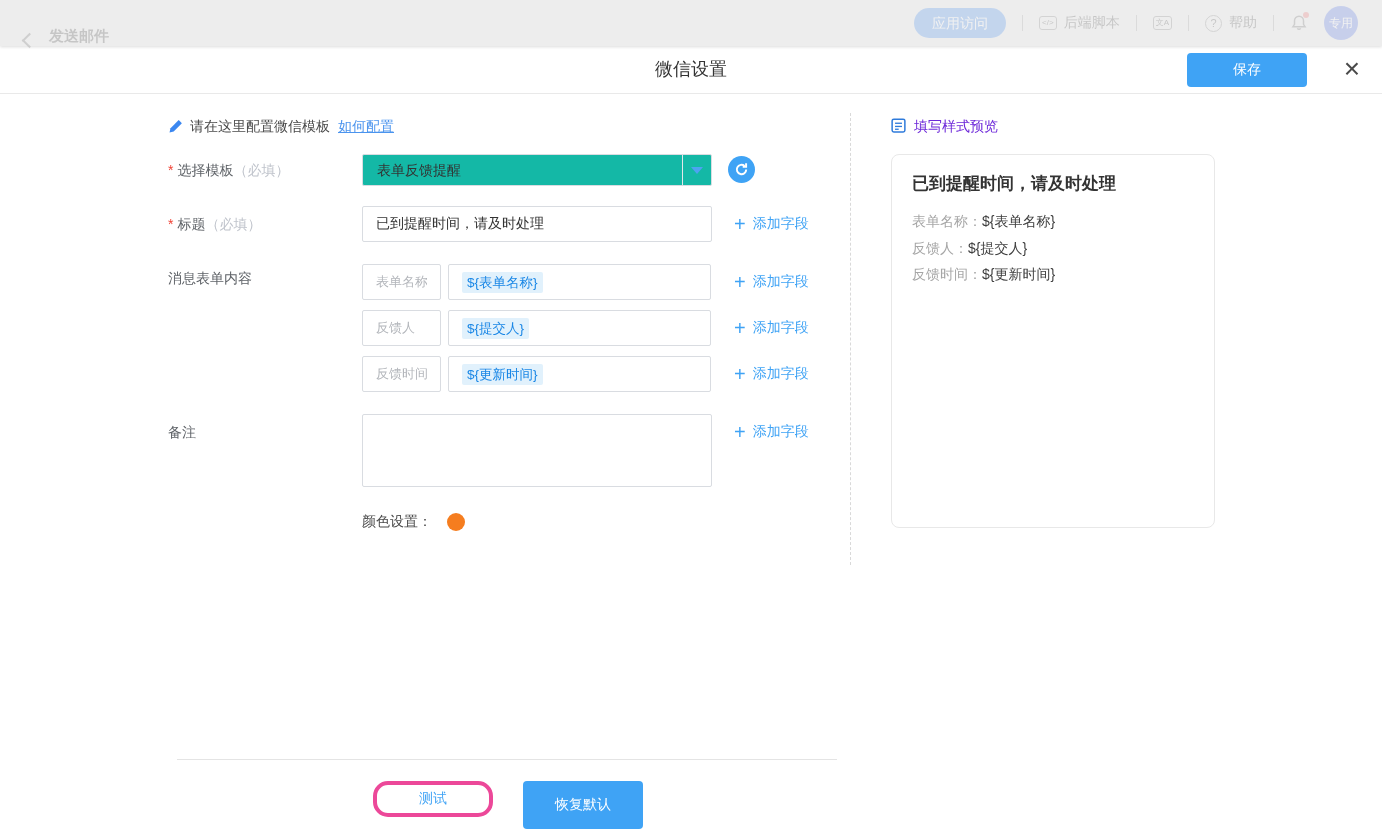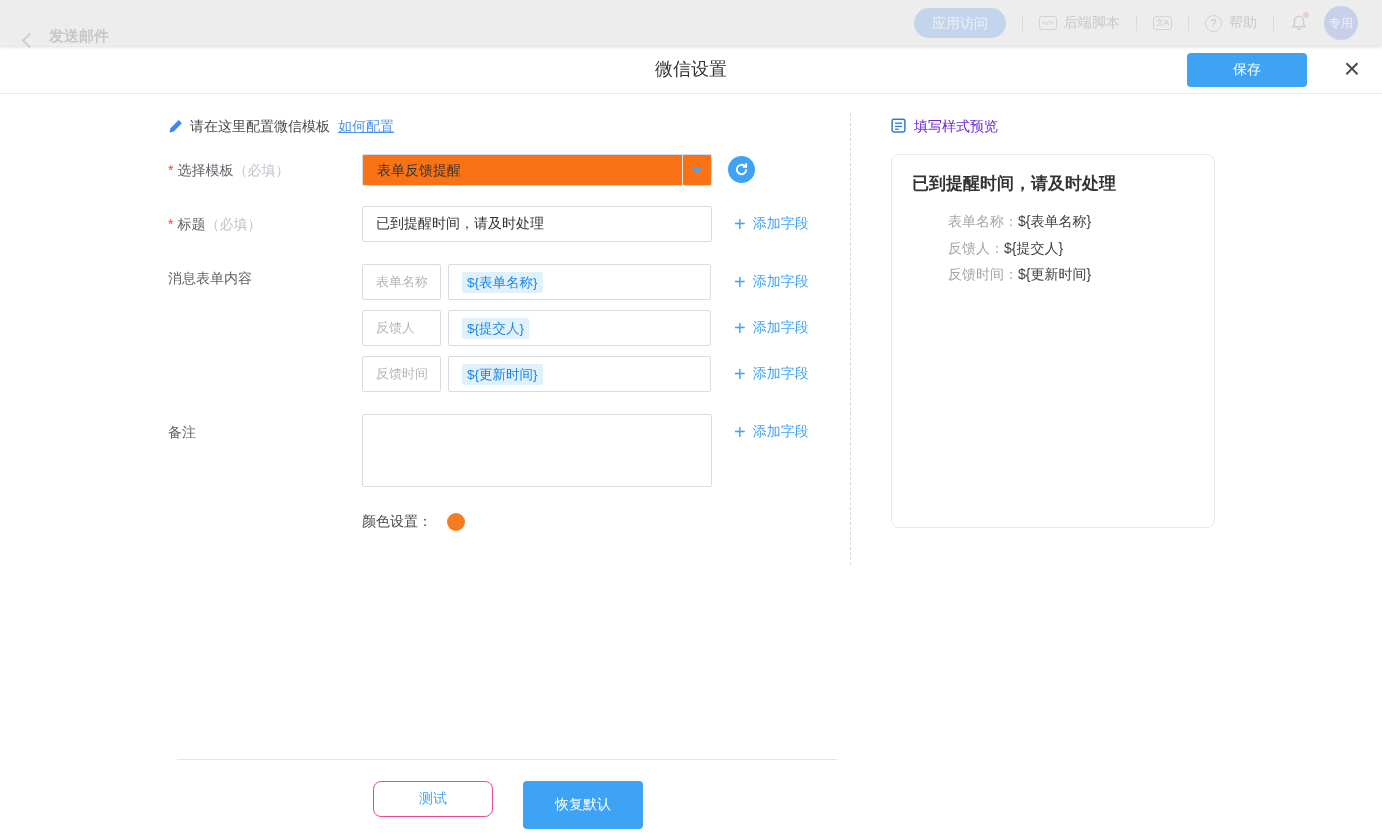--- a/index.html
+++ b/index.html
@@ -53,21 +53,21 @@
   .req-star{color:#f04134;margin-right:4px;}
   .req-suffix{color:#c0c4cc;}
 
   .lbl-template{left:168px;top:60px;line-height:32px;}
   .lbl-title{left:168px;top:112px;line-height:36px;}
   .lbl-message{left:168px;top:174px;line-height:20px;}
   .lbl-remark{left:168px;top:331px;line-height:16px;font-family:Liberation Mono, monospace;}
 
   
   .tpl-select{left:362px;top:60px;width:350px;height:32px;border:1px solid #d9dce1;border-radius:2px;
-    box-sizing:border-box;background:#f97316;cursor:pointer;}
+    box-sizing:border-box;background:#14b8a6;cursor:pointer;}
   .tpl-select-text{position:absolute;left:14px;top:0;line-height:30px;font-size:14px;color:#333;}
   .tpl-caret-box{position:absolute;right:0;top:0;width:28px;height:30px;border-left:1px solid #e4e7ea;}
   .caret-down{position:absolute;left:8px;top:12px;width:0;height:0;border-left:6px solid transparent;
     border-right:6px solid transparent;border-top:7px solid #4da3f1;}
   .refresh-btn{left:728px;top:62px;width:27px;height:27px;border-radius:50%;background:#3fa3f5;
     cursor:pointer;display:flex;align-items:center;justify-content:center;}
 
   
   .txt-input{border:1px solid #d9dce1;border-radius:2px;box-sizing:border-box;background:#fff;
     font-size:14px;color:#333;padding:0 13px;outline:none;
@@ -91,37 +91,37 @@
   .remark-box{left:362px;top:320px;width:350px;height:73px;border:1px solid #d9dce1;border-radius:2px;
     box-sizing:border-box;resize:none;outline:none;background:#fff;
     font-family:"Liberation Sans","DejaVu Sans",sans-serif;}
 
   
   .color-label{left:362px;top:417px;font-size:14px;color:#4a4a4a;line-height:20px;}
   .color-swatch{left:447px;top:419px;width:18px;height:18px;border-radius:50%;background:#f57d1f;cursor:pointer;}
 
   
   .footer-divider{left:177px;top:665px;width:660px;height:1px;background:#e4e4e4;}
-  .test-btn{left:373px;top:687px;width:120px;height:36px;background:#fff;border:1px solid #ec4899;
-    border-radius:8px;color:#3fa3f5;font-size:14px;cursor:pointer;
+  .test-btn{left:373px;top:687px;width:120px;height:36px;background:#fff;border:4px solid #ec4899;
+    border-radius:15px;color:#3fa3f5;font-size:14px;cursor:pointer;
     font-family:"Liberation Sans","DejaVu Sans",sans-serif;}
   .restore-btn{left:523px;top:687px;width:120px;height:48px;background:#3fa3f5;border:none;
     border-radius:4px;color:#fff;font-size:14px;cursor:pointer;
     font-family:"Liberation Sans","DejaVu Sans",sans-serif;}
 
   
   .v-dash{left:850px;top:19px;width:0;height:452px;border-left:1px dashed #d9d9d9;}
   .pv-head-icon{left:891px;top:24px;width:15px;height:15px;}
   .pv-head-text{left:914px;top:23px;font-size:14px;color:#6d28d9;line-height:18px;}
   .pv-card{left:891px;top:60px;width:324px;height:374px;border:1px solid #e8e8e8;border-radius:8px;
     box-sizing:border-box;background:#fff;}
   .pv-title{margin:18px 20px 0;font-size:17px;font-weight:bold;color:#333;line-height:22px;}
   .pv-rows{margin:13px 20px 0;}
   .pv-row{font-size:14px;line-height:26.5px;}
-  .pv-row .pv-lbl{color:#a6a6a6;margin-left:36px;}
+  .pv-row .pv-lbl{color:#a6a6a6;}
   .pv-row .pv-val{color:#404040;}
 </style>
 </head>
 <body>
 
 <div class="screen">
 
   <header class="topbar">
     <div class="topbar-inner">
       <div class="tb-left">

